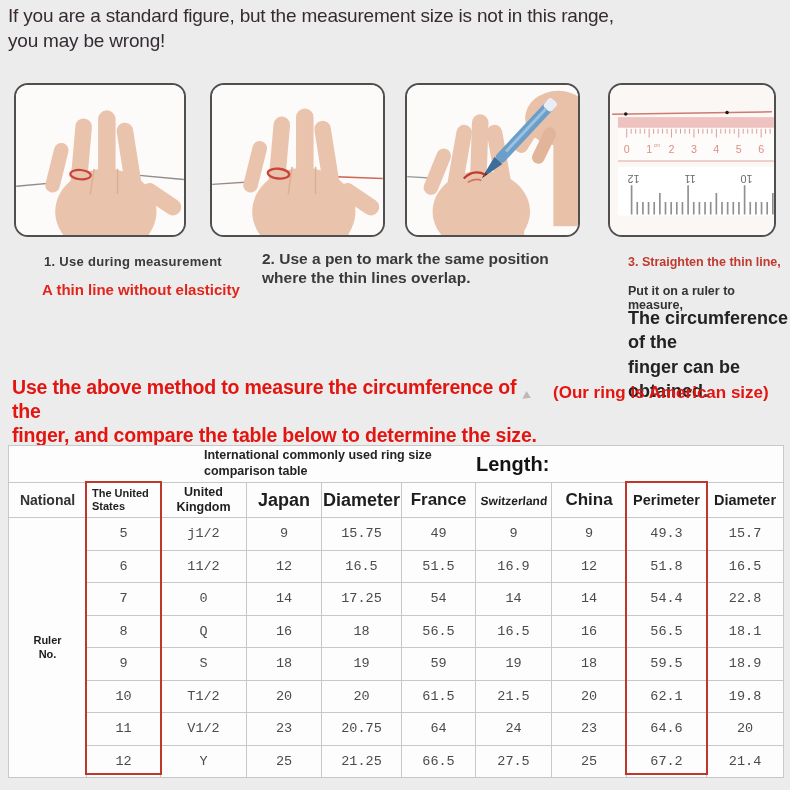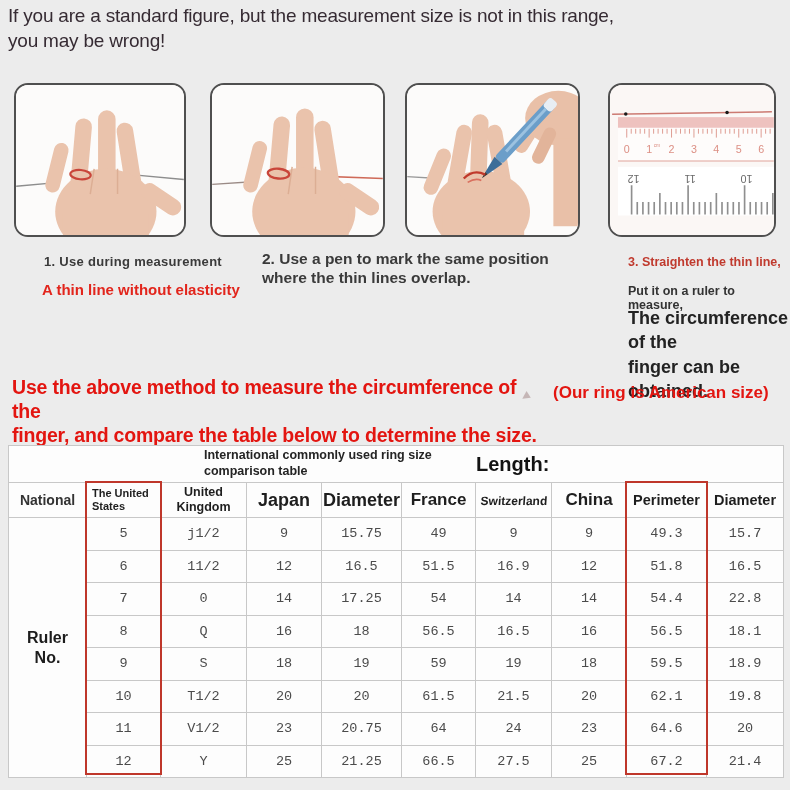--- a/index.html
+++ b/index.html
@@ -59,21 +59,21 @@
   #hdr th:nth-child(4){font-size:18px}
   #hdr th:nth-child(5){font-size:18px}
   #hdr th:nth-child(6){font-size:17px}
   #hdr th:nth-child(7){font-size:12px;font-weight:600;transform:skewX(-4deg)}
   #hdr th:nth-child(8){font-size:17px}
   #hdr th:nth-child(9){font-size:14.5px}
   #hdr th:nth-child(10){font-size:14.5px}
   tbody tr{height:32.5px}
   tbody td{font-family:"Liberation Mono","DejaVu Sans Mono",monospace;font-size:13.5px;color:#4b4b4b}
   td.ruler-no{
-    font-family:"Liberation Sans",sans-serif;font-weight:bold;font-size:16px;
+    font-family:"Liberation Sans",sans-serif;font-weight:bold;font-size:11px;
     color:#1d1d1d;white-space:pre-line;line-height:1.2;
   }
   .redbox{position:absolute;border:2px solid #bf372b;pointer-events:none;box-sizing:border-box}
   #box-us{left:77px;top:36px;width:77px;height:294px}
   #box-peri{left:617px;top:36px;width:83px;height:294px}
 </style>
 </head>
 <body>
 
 <div class="page">

